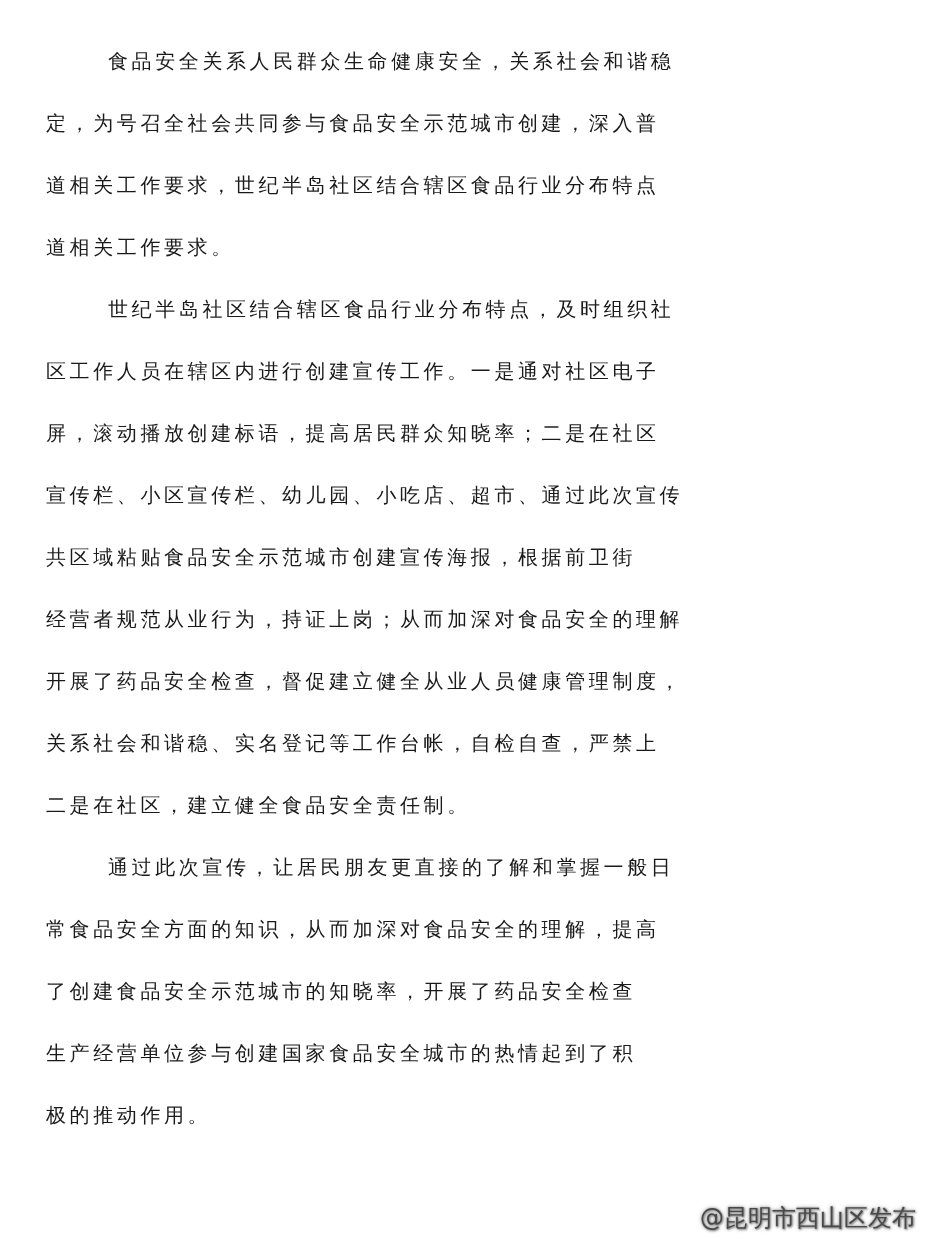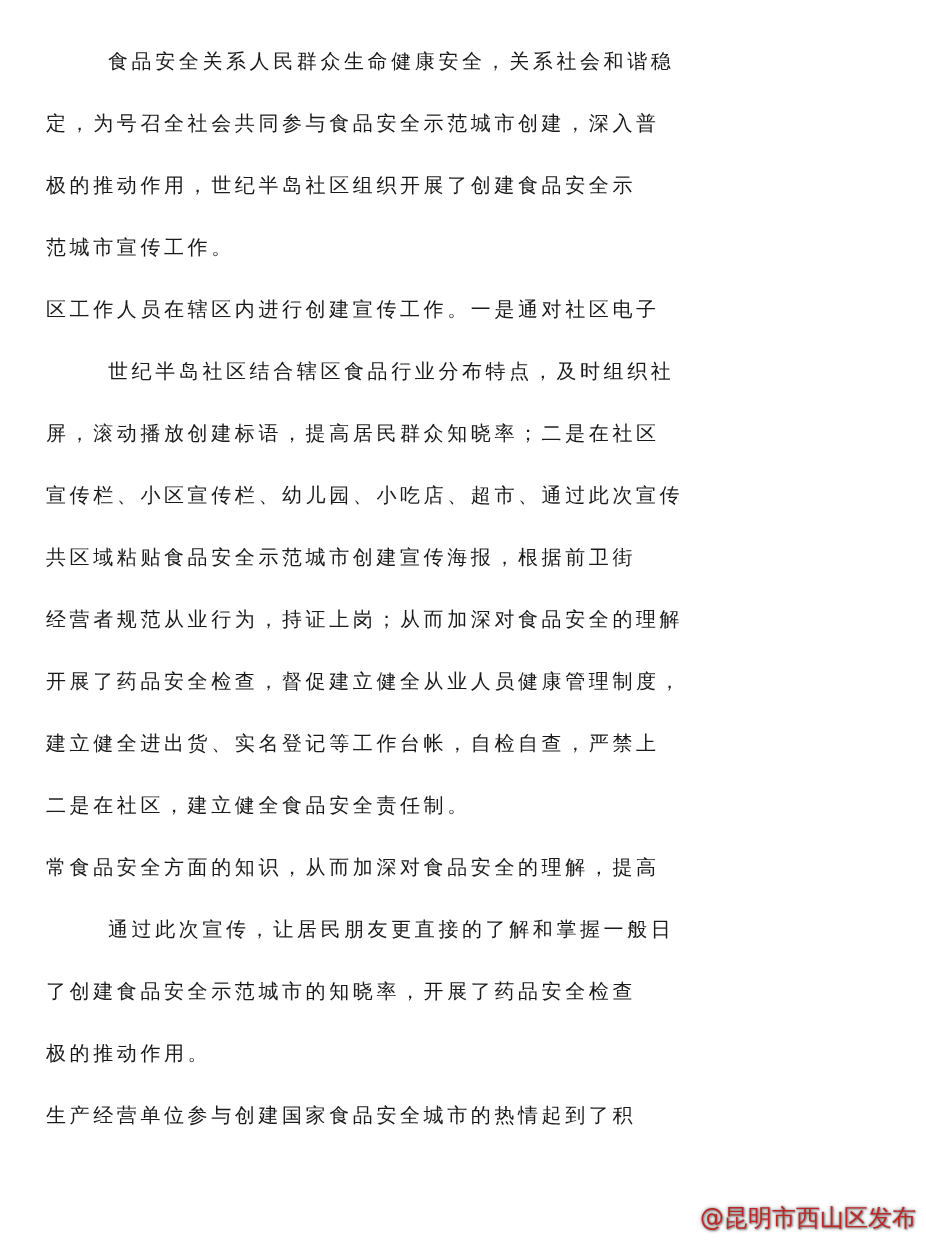--- a/index.html
+++ b/index.html
@@ -33,21 +33,21 @@
     }
     .watermark {
       position: absolute;
       right: 10px;
       bottom: 8px;
       display: flex;
       align-items: center;
       gap: 20px;
       font-family: "DejaVu Sans", "Liberation Sans", sans-serif;
       font-size: 24px;
-      color: #b91c1c;
+      color: #404040;
       text-shadow: 0 0 2px #888, 0 0 4px #999, 1px 1px 2px #777;
       opacity: 0.95;
     }
     .weibo-icon {
       width: 30px;
       height: 26px;
       position: relative;
     }
     .weibo-icon svg {
       width: 30px;
@@ -55,40 +55,40 @@
       display: block;
     }
   </style>
 </head>
 <body>
 
 <div class="doc">
   <div>
     <div class="line indent">食品安全关系人民群众生命健康安全，关系社会和谐稳</div>
     <div class="line">定，为号召全社会共同参与食品安全示范城市创建，深入普</div>
-    <div class="line">极的推动作用，世纪半岛社区组织开展了创建食品安全示</div>
-    <div class="line">范城市宣传工作。</div>
+    <div class="line">道相关工作要求，世纪半岛社区结合辖区食品行业分布特点</div>
+    <div class="line">道相关工作要求。</div>
   </div>
   <div>
+    <div class="line indent">世纪半岛社区结合辖区食品行业分布特点，及时组织社</div>
     <div class="line">区工作人员在辖区内进行创建宣传工作。一是通对社区电子</div>
-    <div class="line indent">世纪半岛社区结合辖区食品行业分布特点，及时组织社</div>
     <div class="line">屏，滚动播放创建标语，提高居民群众知晓率；二是在社区</div>
     <div class="line">宣传栏、小区宣传栏、幼儿园、小吃店、超市、通过此次宣传</div>
     <div class="line">共区域粘贴食品安全示范城市创建宣传海报，根据前卫街</div>
     <div class="line">经营者规范从业行为，持证上岗；从而加深对食品安全的理解</div>
     <div class="line">开展了药品安全检查，督促建立健全从业人员健康管理制度，</div>
-    <div class="line">建立健全进出货、实名登记等工作台帐，自检自查，严禁上</div>
+    <div class="line">关系社会和谐稳、实名登记等工作台帐，自检自查，严禁上</div>
     <div class="line">二是在社区，建立健全食品安全责任制。</div>
   </div>
   <div>
+    <div class="line indent">通过此次宣传，让居民朋友更直接的了解和掌握一般日</div>
     <div class="line">常食品安全方面的知识，从而加深对食品安全的理解，提高</div>
-    <div class="line indent">通过此次宣传，让居民朋友更直接的了解和掌握一般日</div>
     <div class="line">了创建食品安全示范城市的知晓率，开展了药品安全检查</div>
+    <div class="line">生产经营单位参与创建国家食品安全城市的热情起到了积</div>
     <div class="line">极的推动作用。</div>
-    <div class="line">生产经营单位参与创建国家食品安全城市的热情起到了积</div>
   </div>
 </div>
 
 <div class="watermark">
   <span class="weibo-icon">
     <svg viewBox="0 0 30 26">
       <ellipse cx="12" cy="17" rx="10" ry="7" fill="none" stroke="#ffffff" stroke-width="2"></ellipse>
       <ellipse cx="11" cy="18" rx="4" ry="3" fill="none" stroke="#ffffff" stroke-width="1.6"></ellipse>
       <path d="M19 4 A8 8 0 0 1 27 12" fill="none" stroke="#ffffff" stroke-width="2"></path>
       <path d="M19 8 A4 4 0 0 1 23 12" fill="none" stroke="#ffffff" stroke-width="2"></path>

